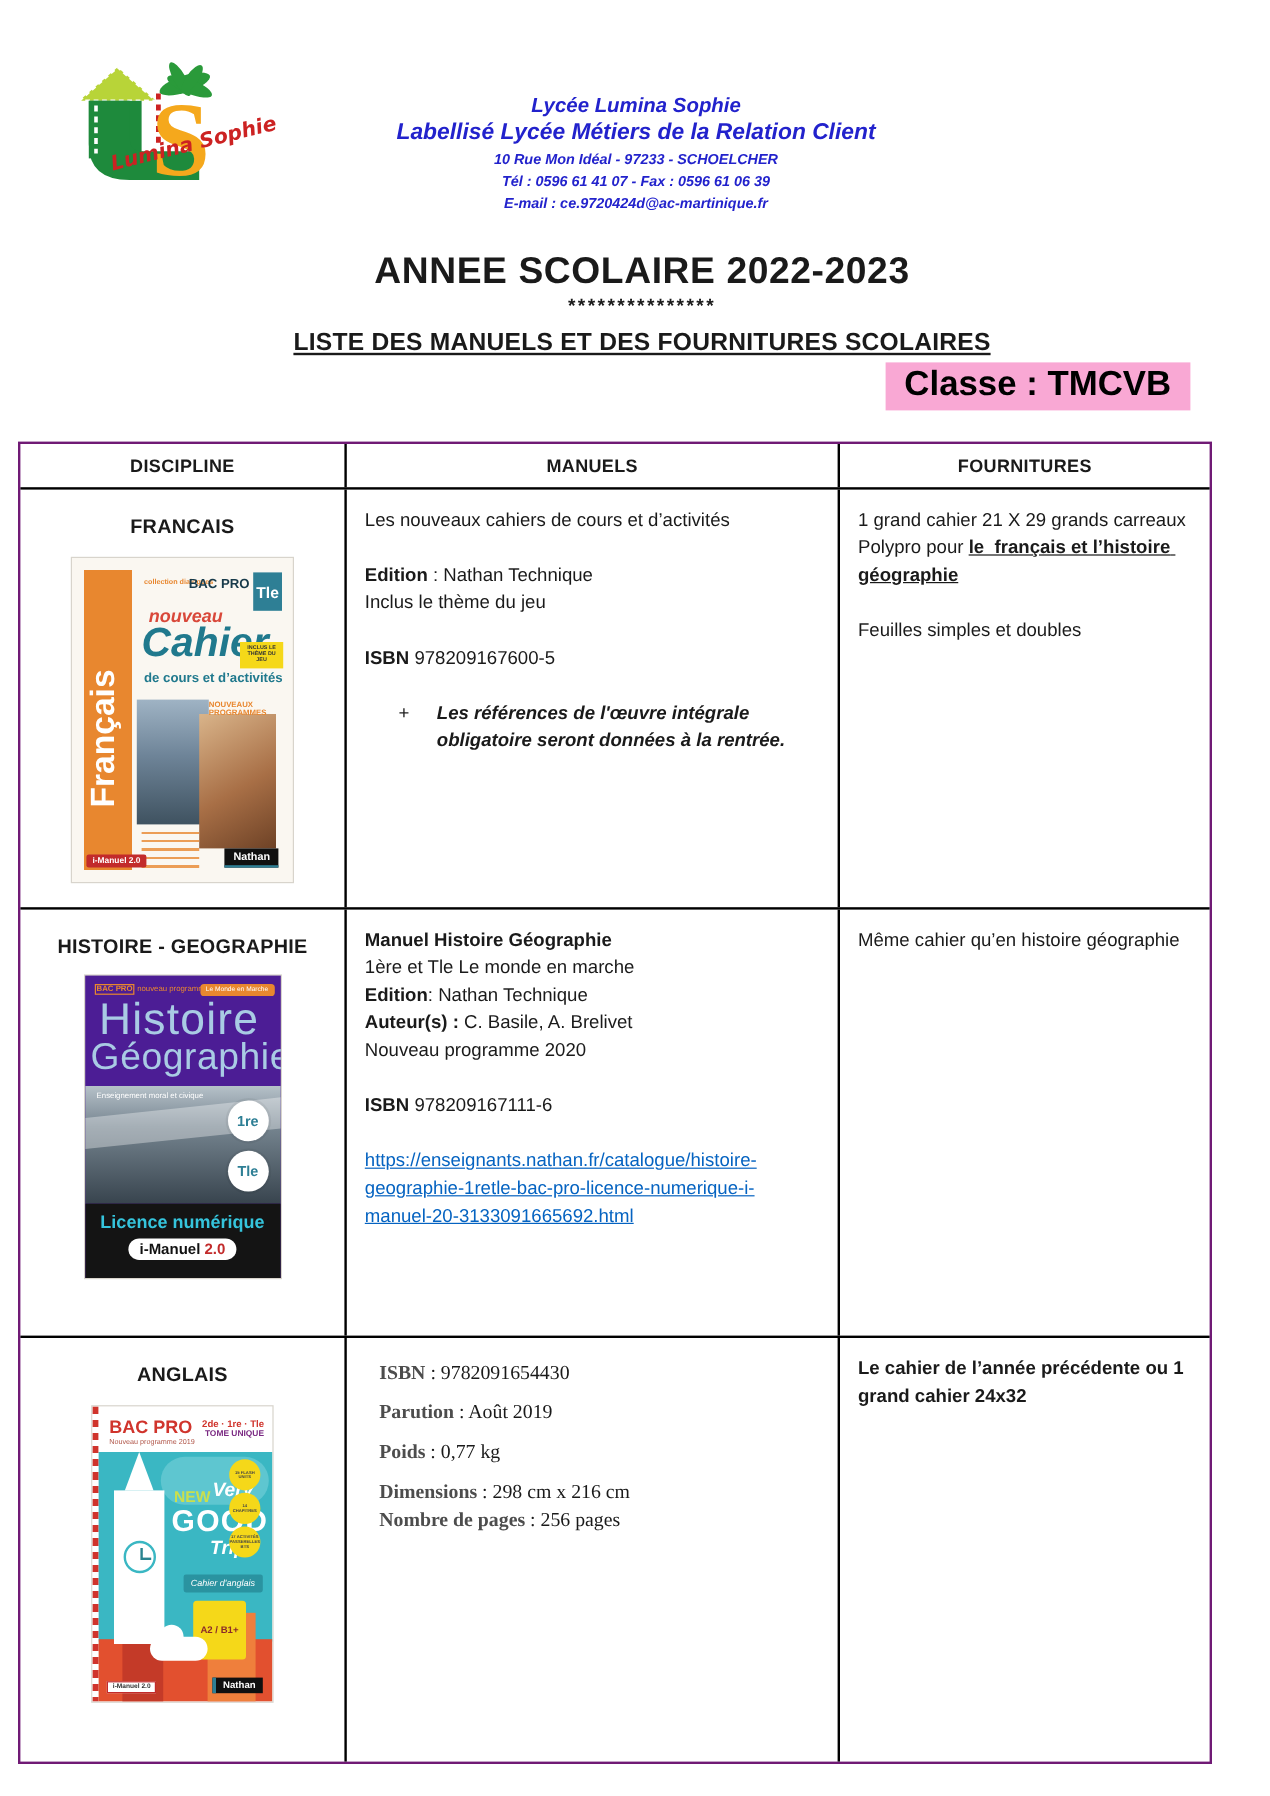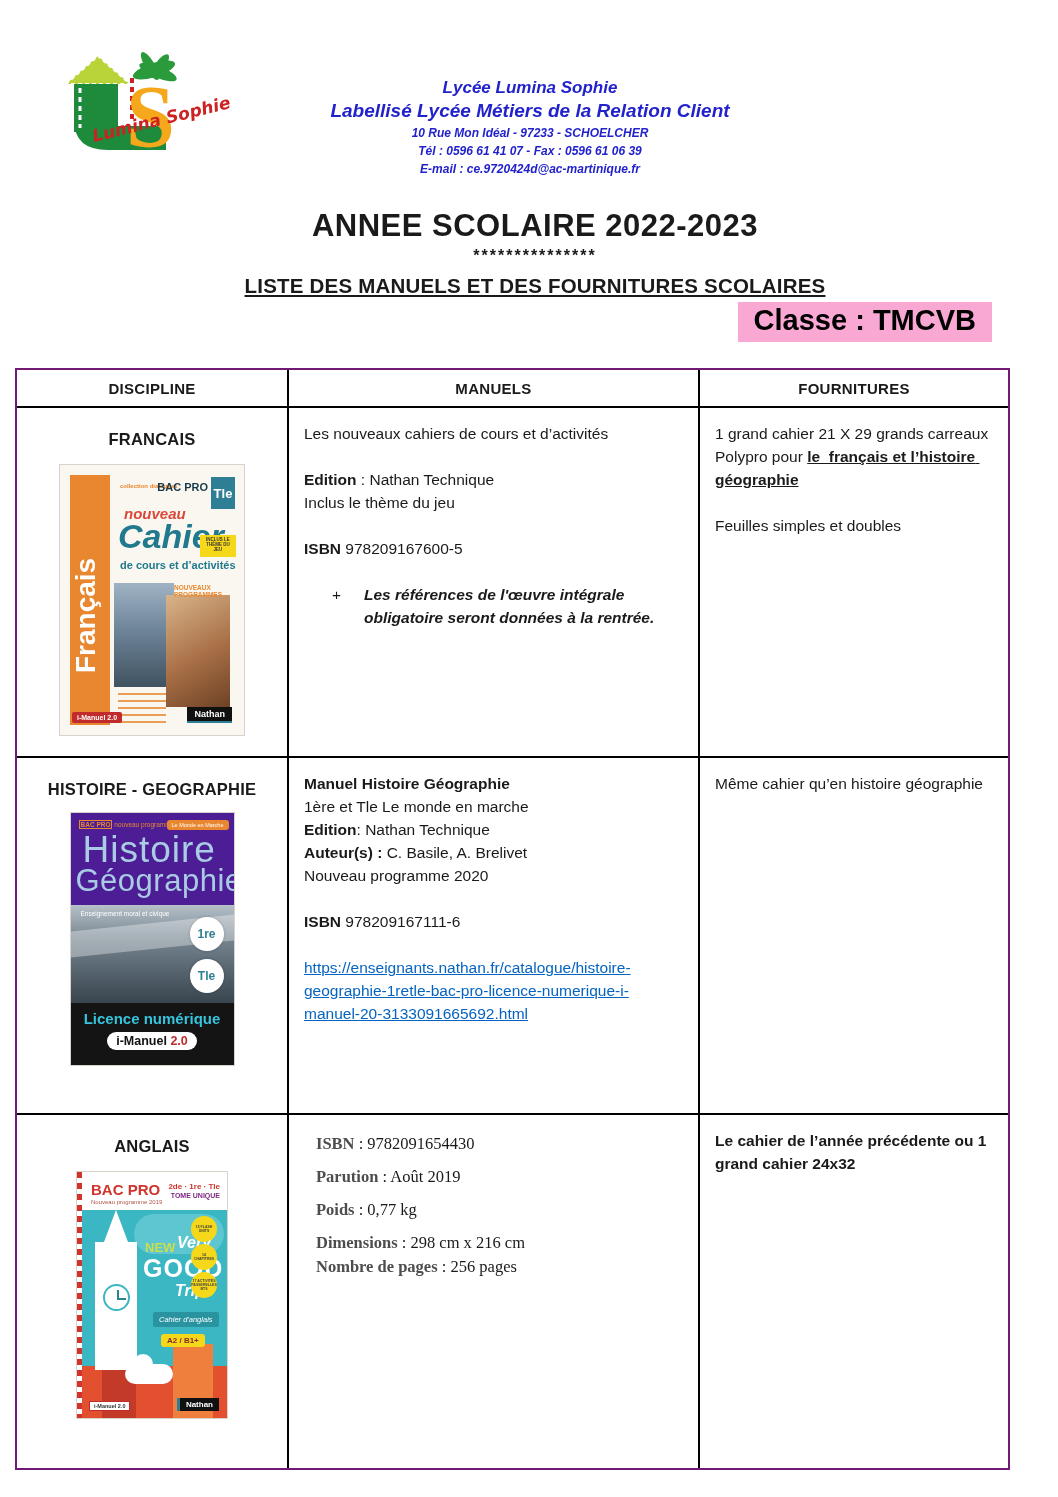--- a/index.html
+++ b/index.html
@@ -126,21 +126,21 @@
              background:#fff; border:2px solid #3ab7c3; z-index:3; }
   .a-clock::before { content:""; position:absolute; left:12px; top:4px; width:2px; height:10px; background:#2a8490; }
   .a-clock::after  { content:""; position:absolute; left:13px; top:12px; width:8px; height:2px; background:#2a8490; }
   .a-new  { position:absolute; left:68px; top:68px; color:#cadf4c; font-weight:800; font-size:13px; z-index:2; }
   .a-very { position:absolute; left:100px; top:62px; color:#fff; font-style:italic; font-weight:bold; font-size:16px; z-index:2; }
   .a-good { position:absolute; left:66px; top:82px; color:#fff; font-weight:800; font-size:25px; letter-spacing:1px; z-index:2; }
   .a-trip { position:absolute; left:98px; top:110px; color:#fff; font-style:italic; font-weight:bold; font-size:16px; z-index:2; }
   .a-cahier { position:absolute; left:76px; top:140px; background:#2a93a0; color:#fff; font-style:italic;
               font-size:7.5px; padding:3px 6px; border-radius:2px; z-index:2; }
   .a-cefr { position:absolute; left:84px; top:162px; background:#f5d819; color:#8a2a2a; font-weight:bold;
-            font-size:8px; padding:2px 6px; border-radius:3px; z-index:2; }
+            font-size:8px; padding:20px 6px; border-radius:3px; z-index:2; }
   .a-city { position:absolute; left:5px; bottom:0; width:145px; height:52px; background:#e2502f; }
   .a-city::before { content:""; position:absolute; left:20px; top:-14px; width:34px; height:66px; background:#c43a28; }
   .a-city::after  { content:""; position:absolute; right:14px; top:-22px; width:40px; height:74px; background:#ef7f3c; }
   .a-cloud { position:absolute; left:48px; bottom:34px; width:48px; height:20px; background:#fff;
              border-radius:12px; z-index:3; }
   .a-cloud::before { content:""; position:absolute; left:8px; top:-10px; width:20px; height:20px;
                      border-radius:50%; background:#fff; }
   .a-imanuel { position:absolute; left:12px; bottom:7px; background:#fff; color:#333; font-size:5.5px;
                font-weight:bold; padding:1px 4px; z-index:4; border:1px solid #c22b2b; }
   .a-nathan { position:absolute; right:8px; bottom:7px; background:#101010; color:#fff; font-size:8px;

